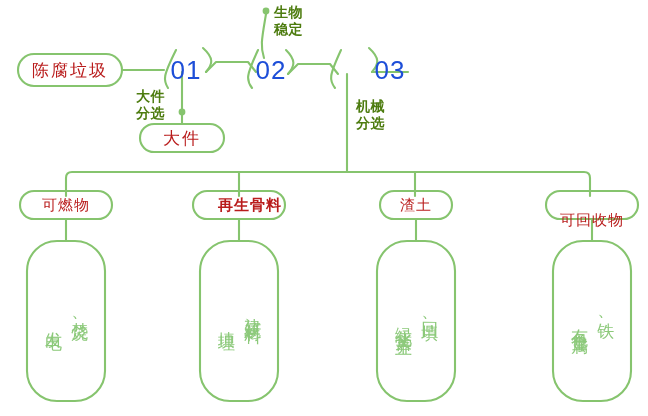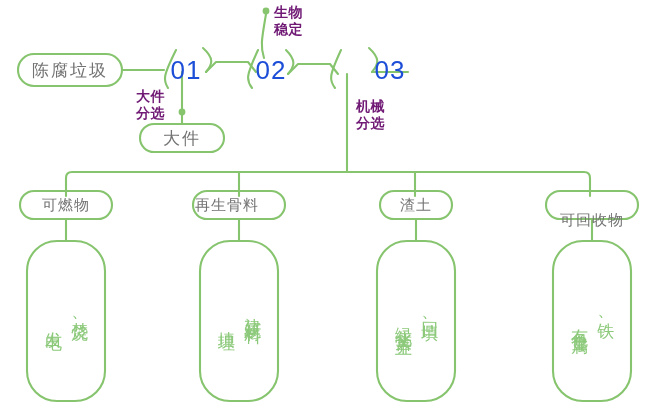--- a/index.html
+++ b/index.html
@@ -13,25 +13,25 @@
   #stage{position:absolute;left:0;top:0;width:648px;height:416px;}
   svg#diagram{position:absolute;left:0;top:0;width:648px;height:416px;}
 
   
   .lbl{
     position:absolute;
     white-space:pre;
     line-height:1.18;
     letter-spacing:0.5px;
   }
-  .lbl-dark{color:#701a75;font-size:14px;font-weight:700;}
+  .lbl-dark{color:#4d7c0f;font-size:14px;font-weight:700;}
 
   .pill-text{
     position:absolute;
-    color:#737373;
+    color:#b91c1c;
     font-size:15px;
     letter-spacing:1px;
     white-space:nowrap;
     transform:translate(-50%,-50%);
   }
   .start-text{font-size:17px;letter-spacing:2px;}
   .step-num{
     position:absolute;
     color:#1d4ed8;
     font-size:26px;
@@ -124,21 +124,21 @@
   <div class="lbl lbl-dark" style="left:136px;top:88px;text-align:center;">大件
 分选</div>
   <div class="lbl lbl-dark" style="left:274px;top:4px;">生物
 稳定</div>
   <div class="lbl lbl-dark" style="left:356px;top:98px;">机械
 分选</div>
 
   <div class="pill-text" style="left:182px;top:138px;font-size:17px;letter-spacing:2px;">大件</div>
 
   <div class="pill-text" style="left:66px;top:205px;">可燃物</div>
-  <div class="pill-text" style="left:227px;top:205px;">再生骨料</div>
+  <div class="pill-text" style="left:250px;top:205px;font-weight:bold;">再生骨料</div>
   <div class="pill-text" style="left:416px;top:205px;">渣土</div>
   <div class="pill-text" style="left:592px;top:205px;margin-top:15px;">可回收物</div>
 
   <div class="vtext" style="left:66px;top:321px;">焚烧、
 发电</div>
   <div class="vtext" style="left:239px;top:321px;">建筑材料、
 填埋</div>
   <div class="vtext" style="left:416px;top:321px;">回填、
 绿化营养土</div>
   <div class="vtext" style="left:592px;top:321px;">铁、

